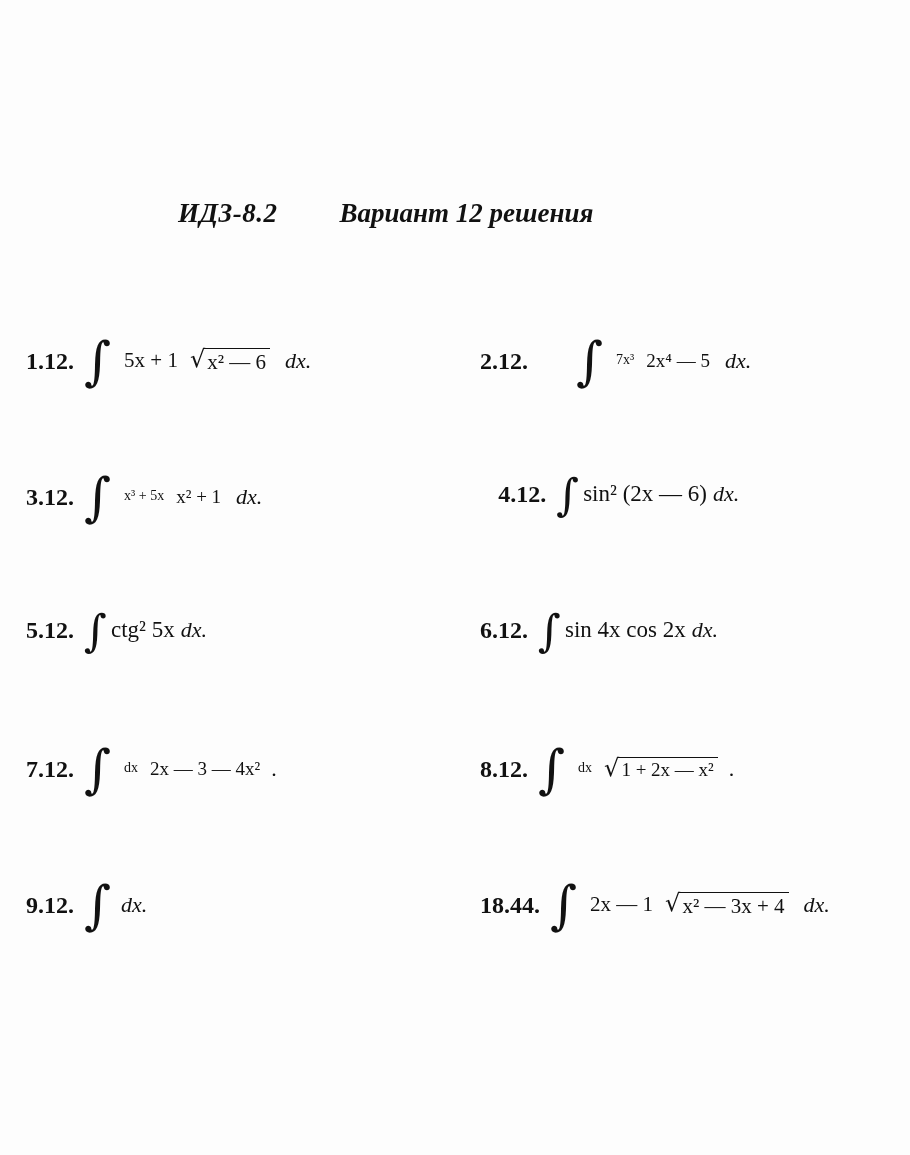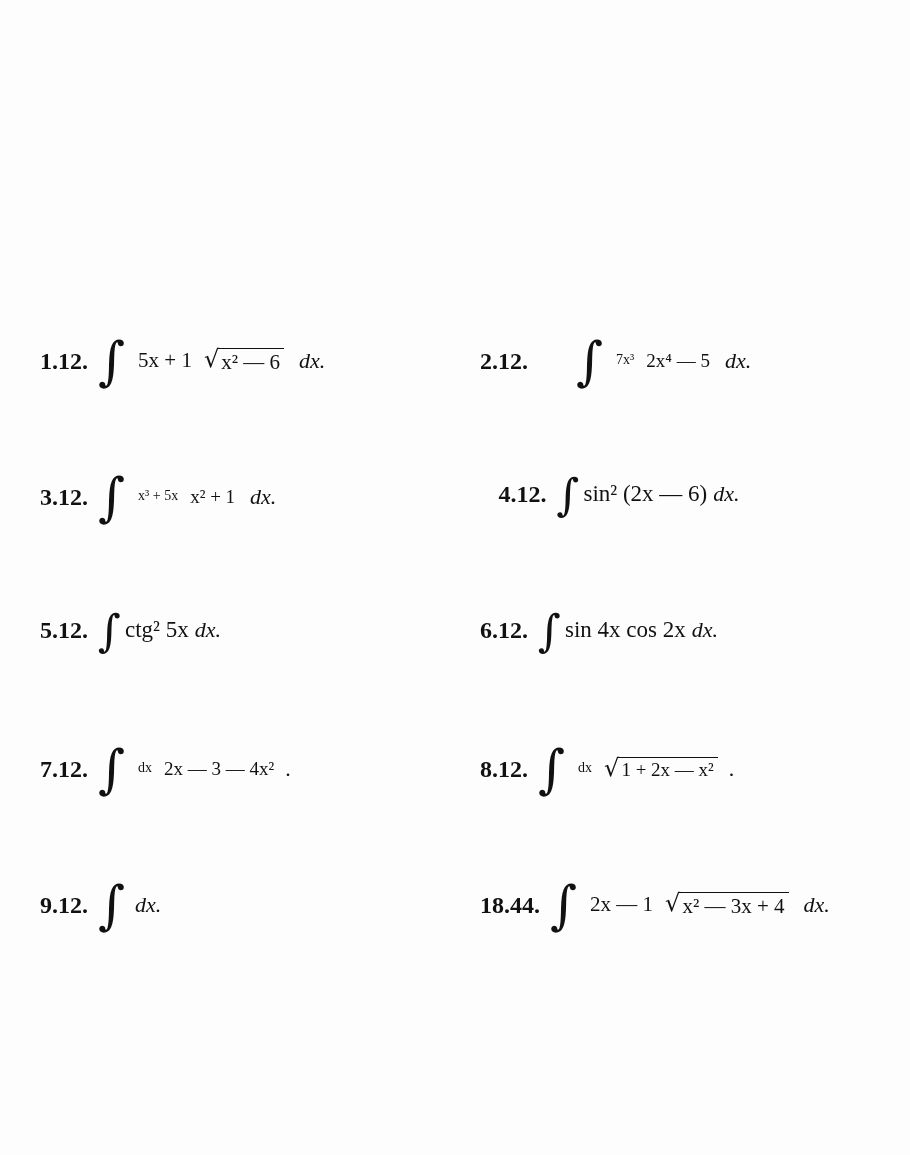--- a/index.html
+++ b/index.html
@@ -71,21 +71,21 @@
     width: 910px;
     align-items: flex-start;
   }
   .cell {
     display: flex;
     align-items: center;
     box-sizing: border-box;
   }
   .cell.left {
     width: 470px;
-    padding-left: 40px;
+    padding-left: 26px;
     text-align: right;
   }
   .cell.right {
     width: 440px;
     padding-left: 10px;
   }
   .num {
     font-weight: bold;
     font-size: 24px;
     white-space: nowrap;
@@ -167,20 +167,24 @@
     line-height: 1.15;
   }
 
   .func { font-style: normal; }
 </style>
 </head>
 <body>
 
 <div class="page">
 
+  <div class="header">
+    <span class="title">ИДЗ-8.2</span>
+    <span class="variant">Вариант 12 решения</span>
+  </div>
 
 
   <div class="grid">
 
     <div class="row" style="height:136px;">
       <div class="cell left">
         <span class="num">1.12.</span>
         <span class="expr">
           <span class="intsign tall">∫</span>
           <span class="frac big">

